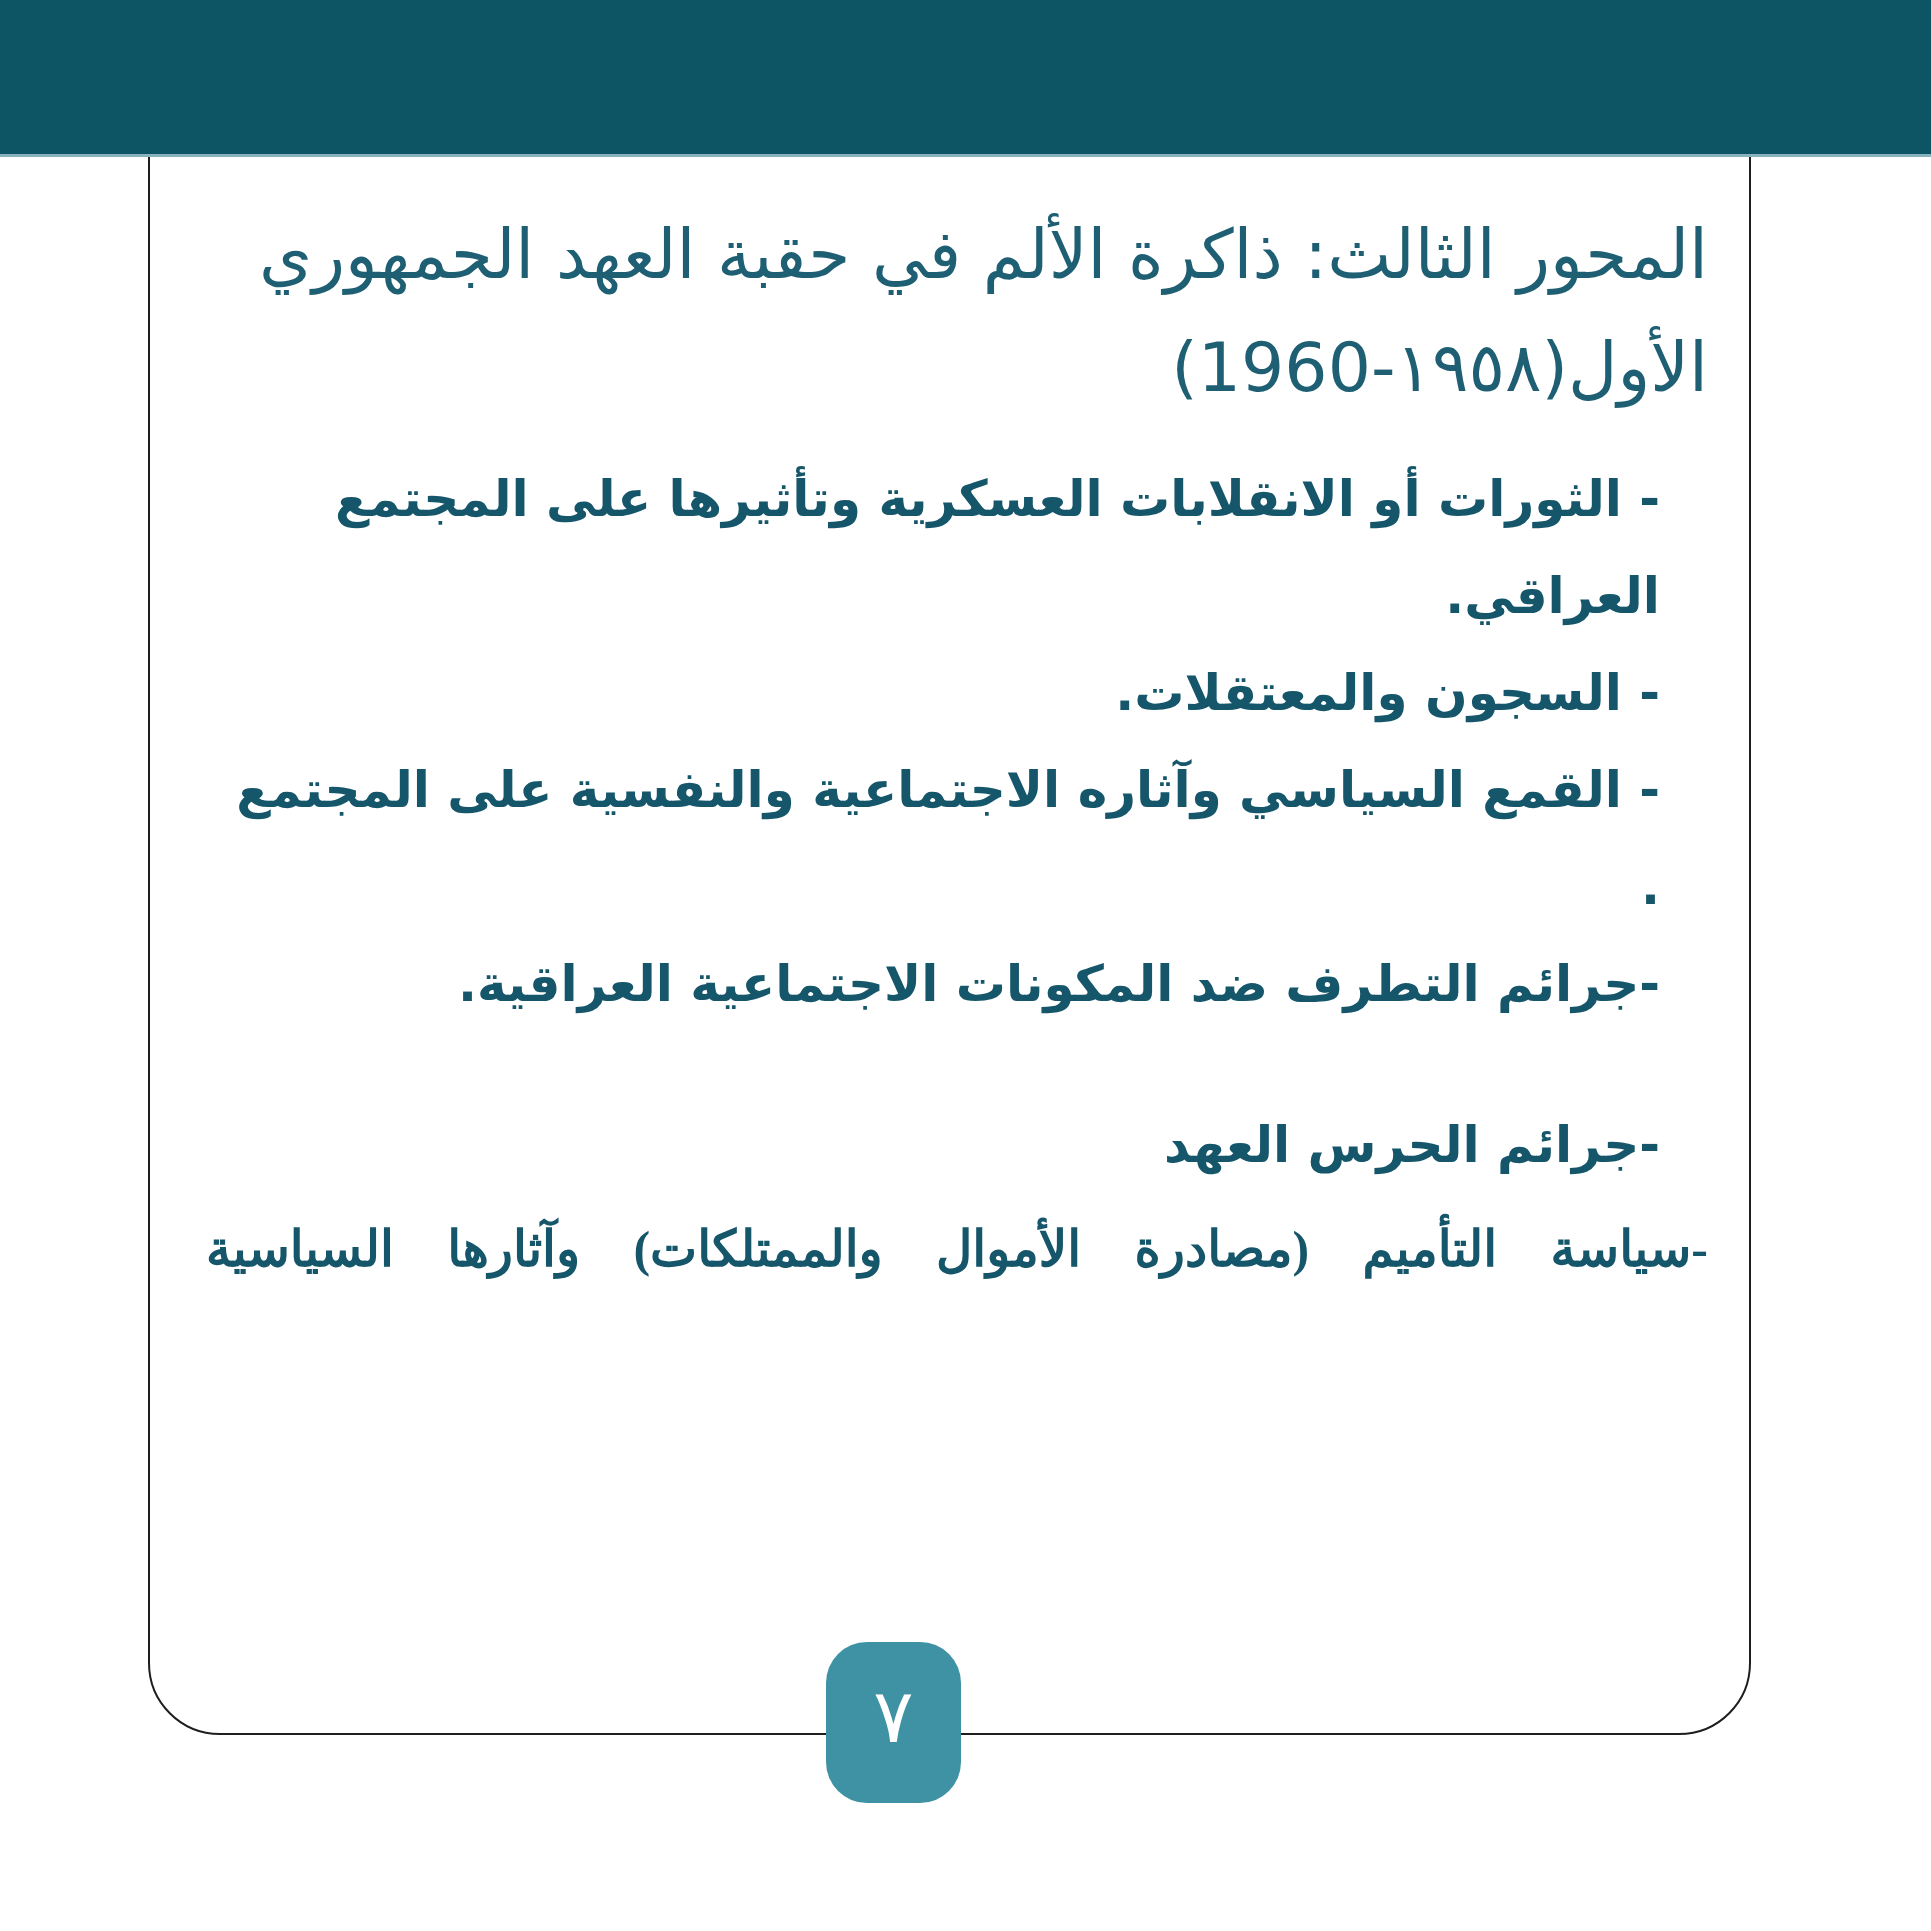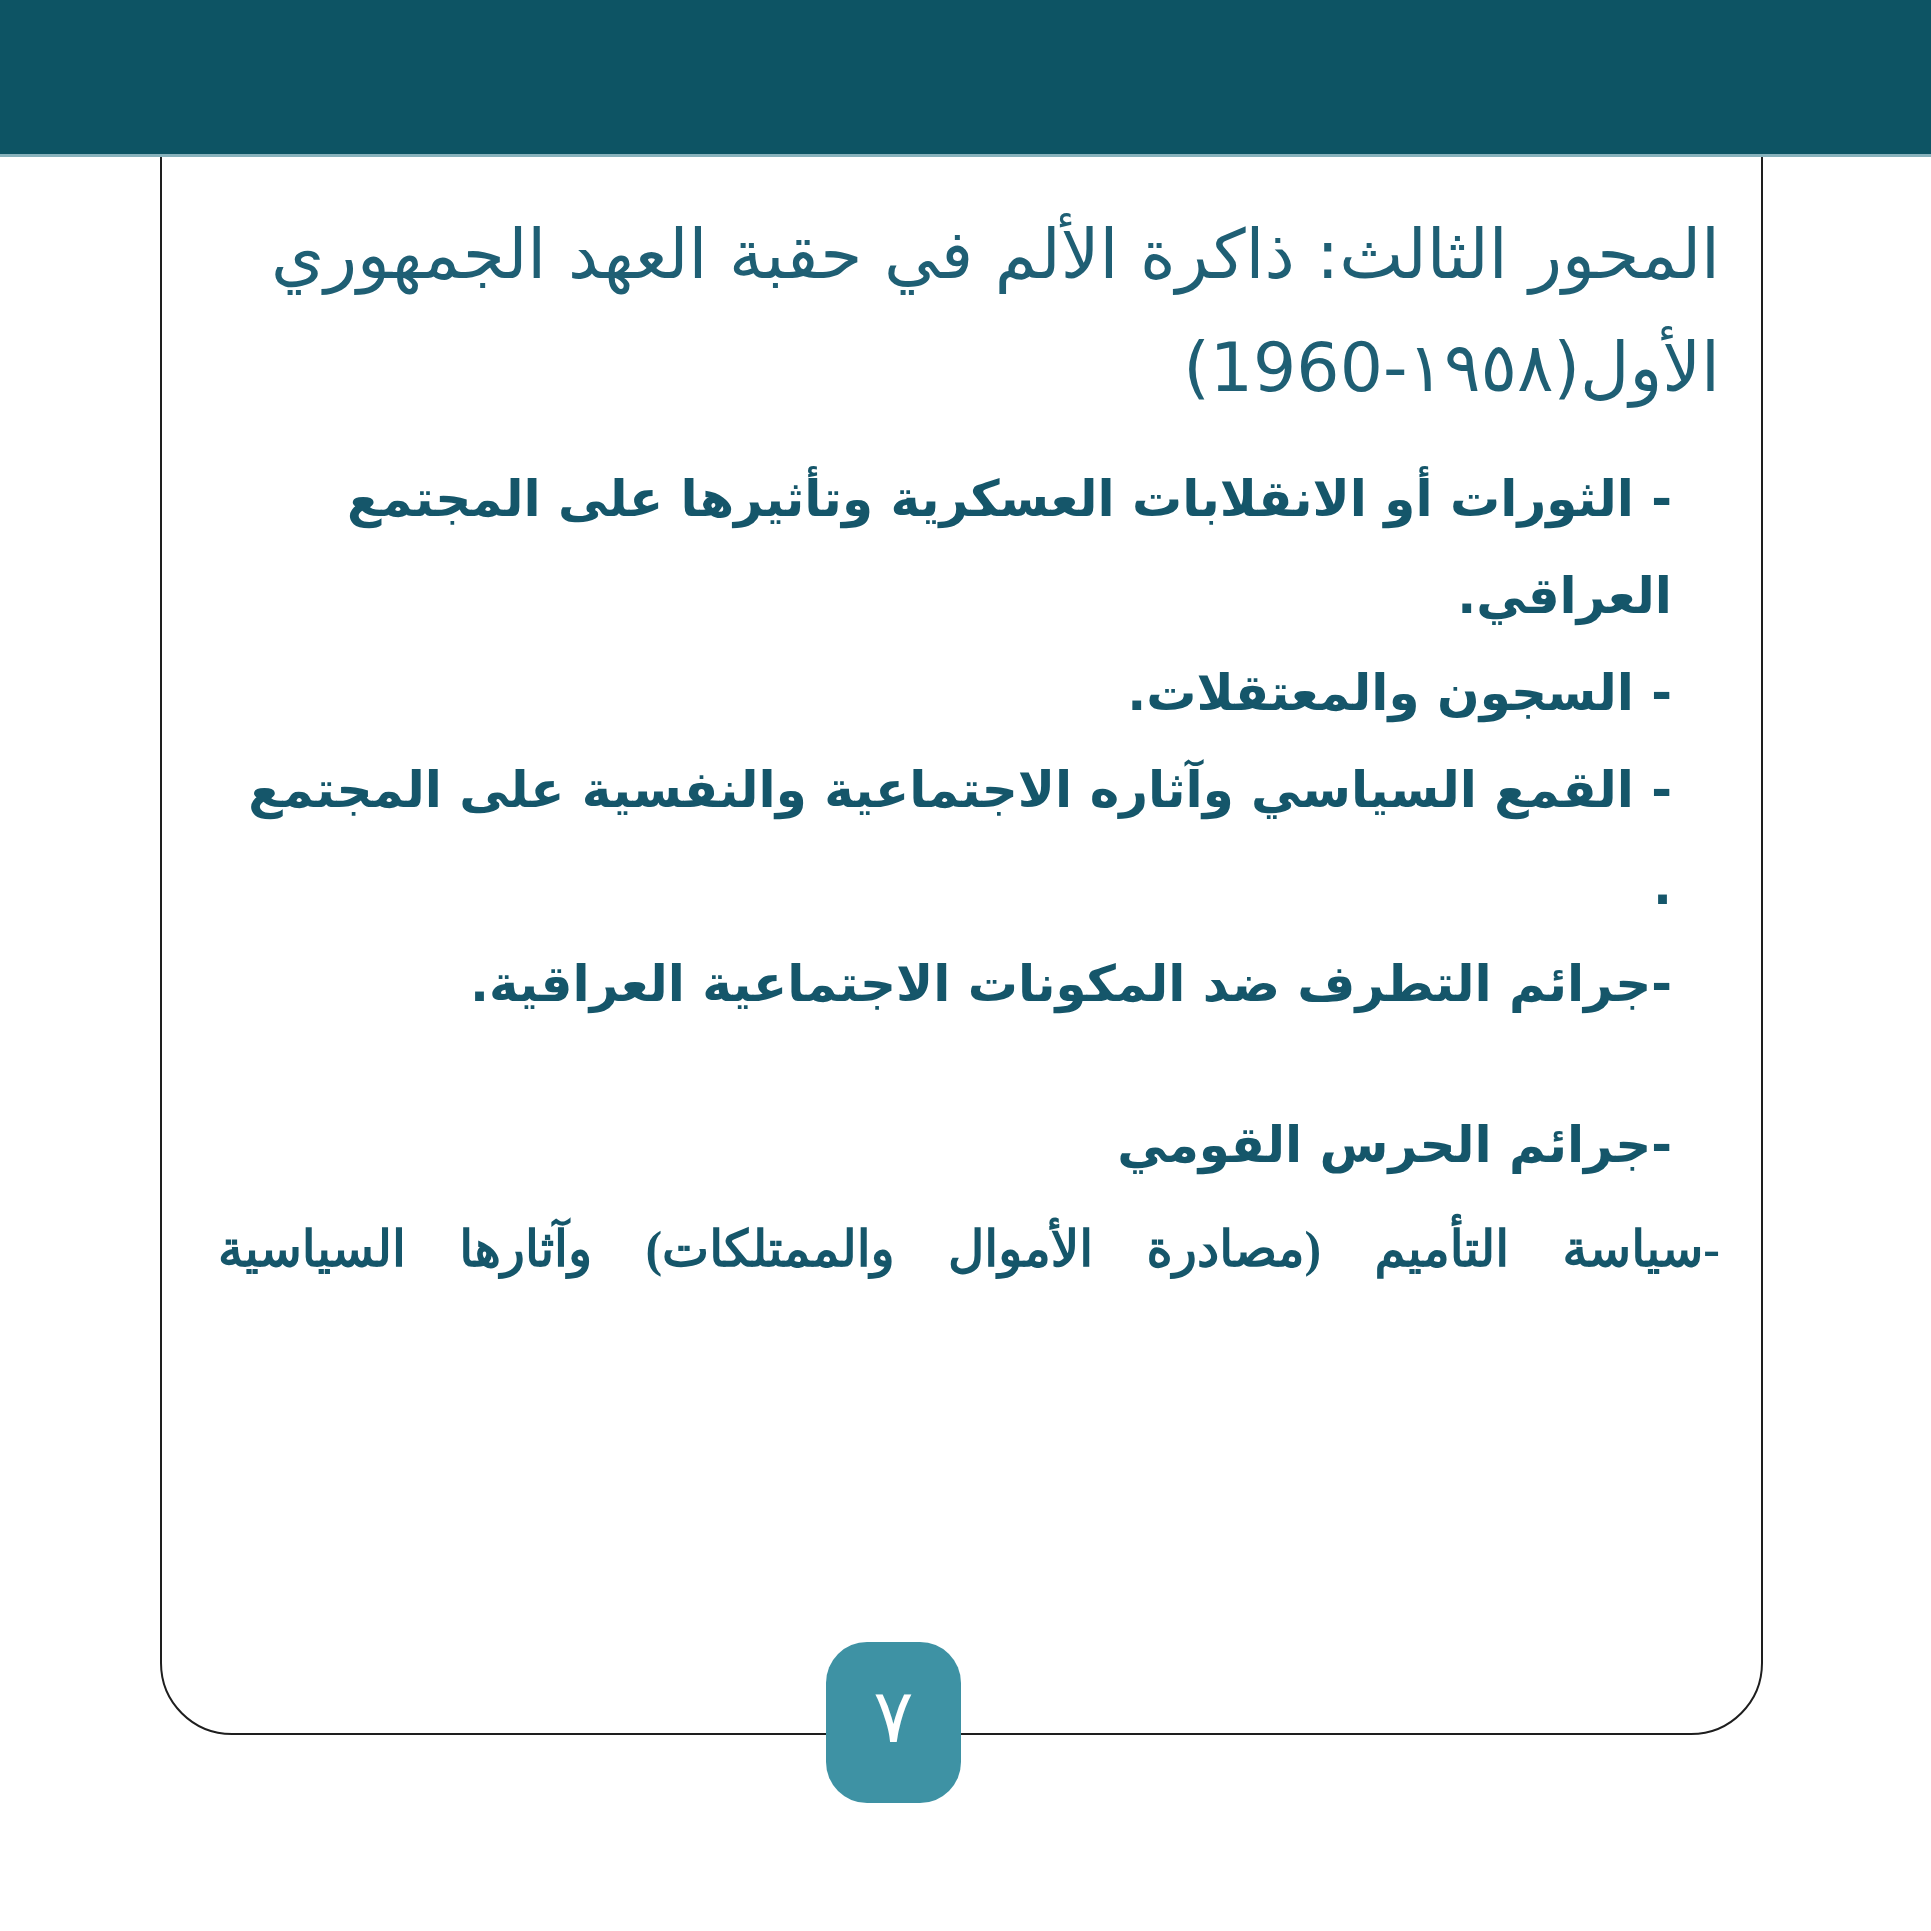--- a/index.html
+++ b/index.html
@@ -23,21 +23,21 @@
     top: 0; left: 0;
     width: 1931px;
     height: 154px;
     background: #0d5464;
     border-bottom: 3.9px solid #88b2bc;
     z-index: 5;
   }
   
   .card {
     position: absolute;
-    left: 160px;
+    left: 148px;
     top: 111px;
     width: 1603px;
     height: 1624px;           
     box-sizing: border-box;
     background: #ffffff;
     border: 2.9px solid #1e1e1e;
     border-radius: 0 0 72px 72px;
     z-index: 1;
   }
   .content {
@@ -114,21 +114,21 @@
         <div class="bullets">
           <div class="bullet-line">- الثورات أو الانقلابات العسكرية وتأثيرها على المجتمع العراقي.</div>
           <div class="bullet-line">- السجون والمعتقلات.</div>
           <div class="bullet-line">- القمع السياسي وآثاره الاجتماعية والنفسية على المجتمع .</div>
           <div class="bullet-line">-جرائم التطرف ضد المكونات الاجتماعية العراقية.</div>
         </div>
       </div>
 
       <div class="section section-2">
         <div class="bullets">
-          <div class="bullet-line">-جرائم الحرس القومي</div>
+          <div class="bullet-line">-جرائم الحرس العهد</div>
           <div class="bullet-line justified">-سياسة التأميم (مصادرة الأموال والممتلكات) وآثارها السياسية</div>
 
         </div>
       </div>
 
     </div>
   </div>
 
   <div class="page-badge">
     <span>٧</span>

